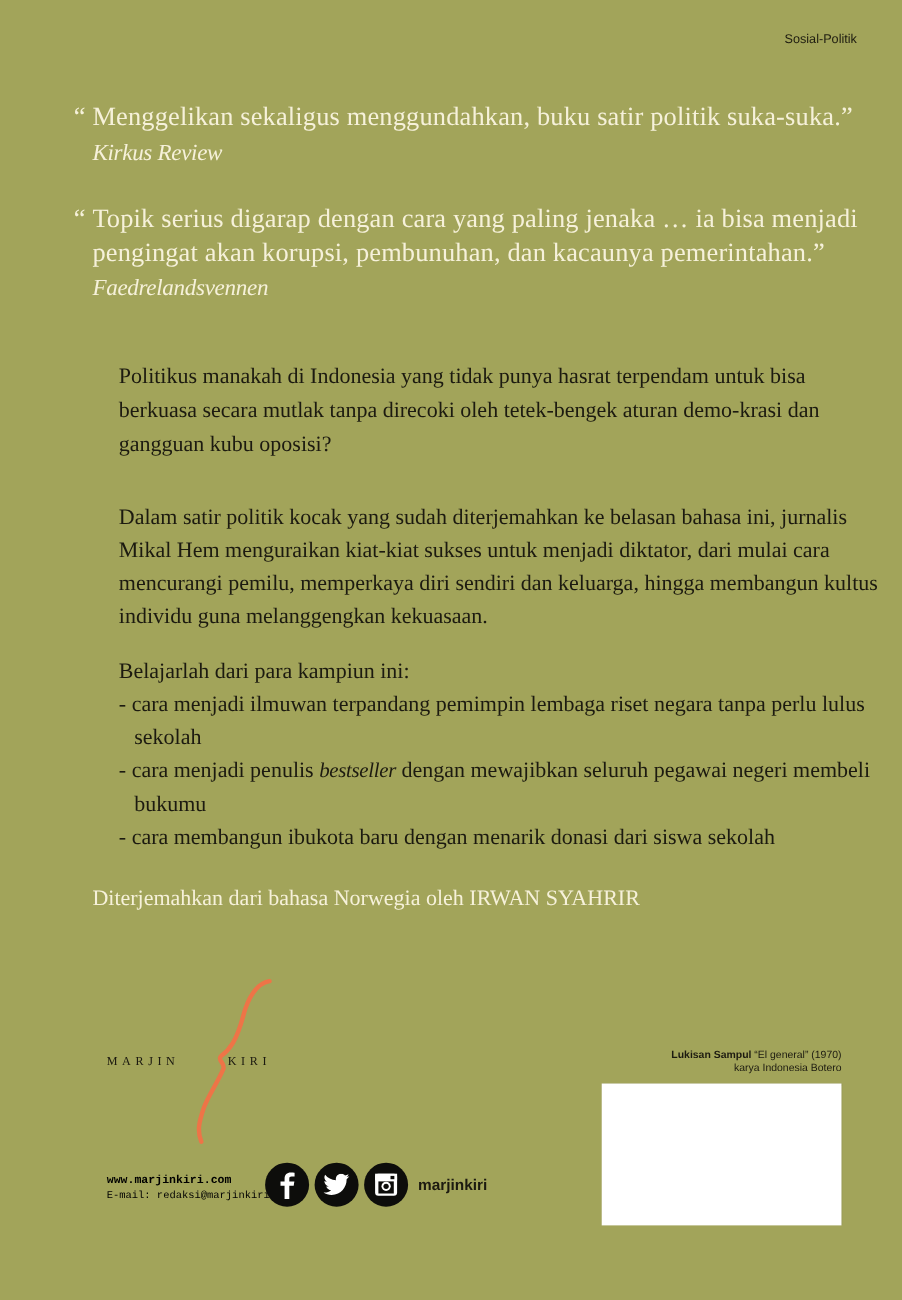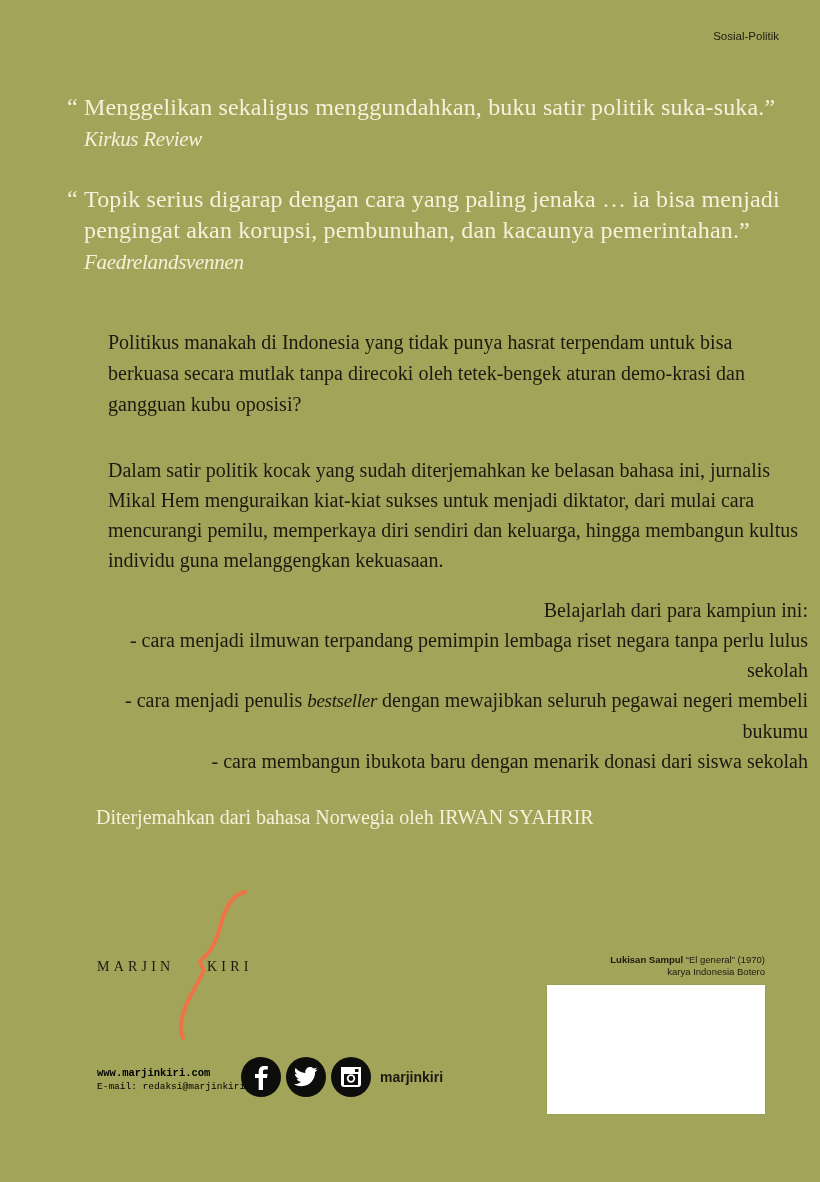--- a/index.html
+++ b/index.html
@@ -49,50 +49,49 @@
       position: absolute;
       left: 84px;
       width: 700px;
       color: #1c1a10;
       font-size: 20px;
       line-height: 30px;
       margin-left: 24px;
     }
     #para1 { top: 327px; line-height: 31px; }
     #para2 { top: 455px; }
-    #para3 { top: 595px; text-align: right; }
+    #para3 { top: 595px; }
     .body-text p { margin: 0; }
     .list-item {
       padding-left: 14px;
       text-indent: -14px;
     }
     .list-item em { font-size: 19px; letter-spacing: -0.3px; }
 
     .translator {
       position: absolute;
       left: 84px;
       top: 802px;
       color: #f6f1da;
       font-size: 20px;
       line-height: 30px;
-      margin-left: 12px;
     }
 
     .logo {
       position: absolute;
       left: 97px;
       top: 888px;
       width: 180px;
       height: 155px;
     }
     .logo svg { position: absolute; left: 0; top: 0; }
     .logo-left, .logo-right {
       position: absolute;
       top: 71px;
-      font-size: 14px;
+      font-size: 11px;
       letter-spacing: 4.2px;
       color: #1c1a10;
     }
     .logo-left { left: 0; }
     .logo-right { left: 110px; }
 
     .contact {
       position: absolute;
       left: 97px;
       top: 1067px;

